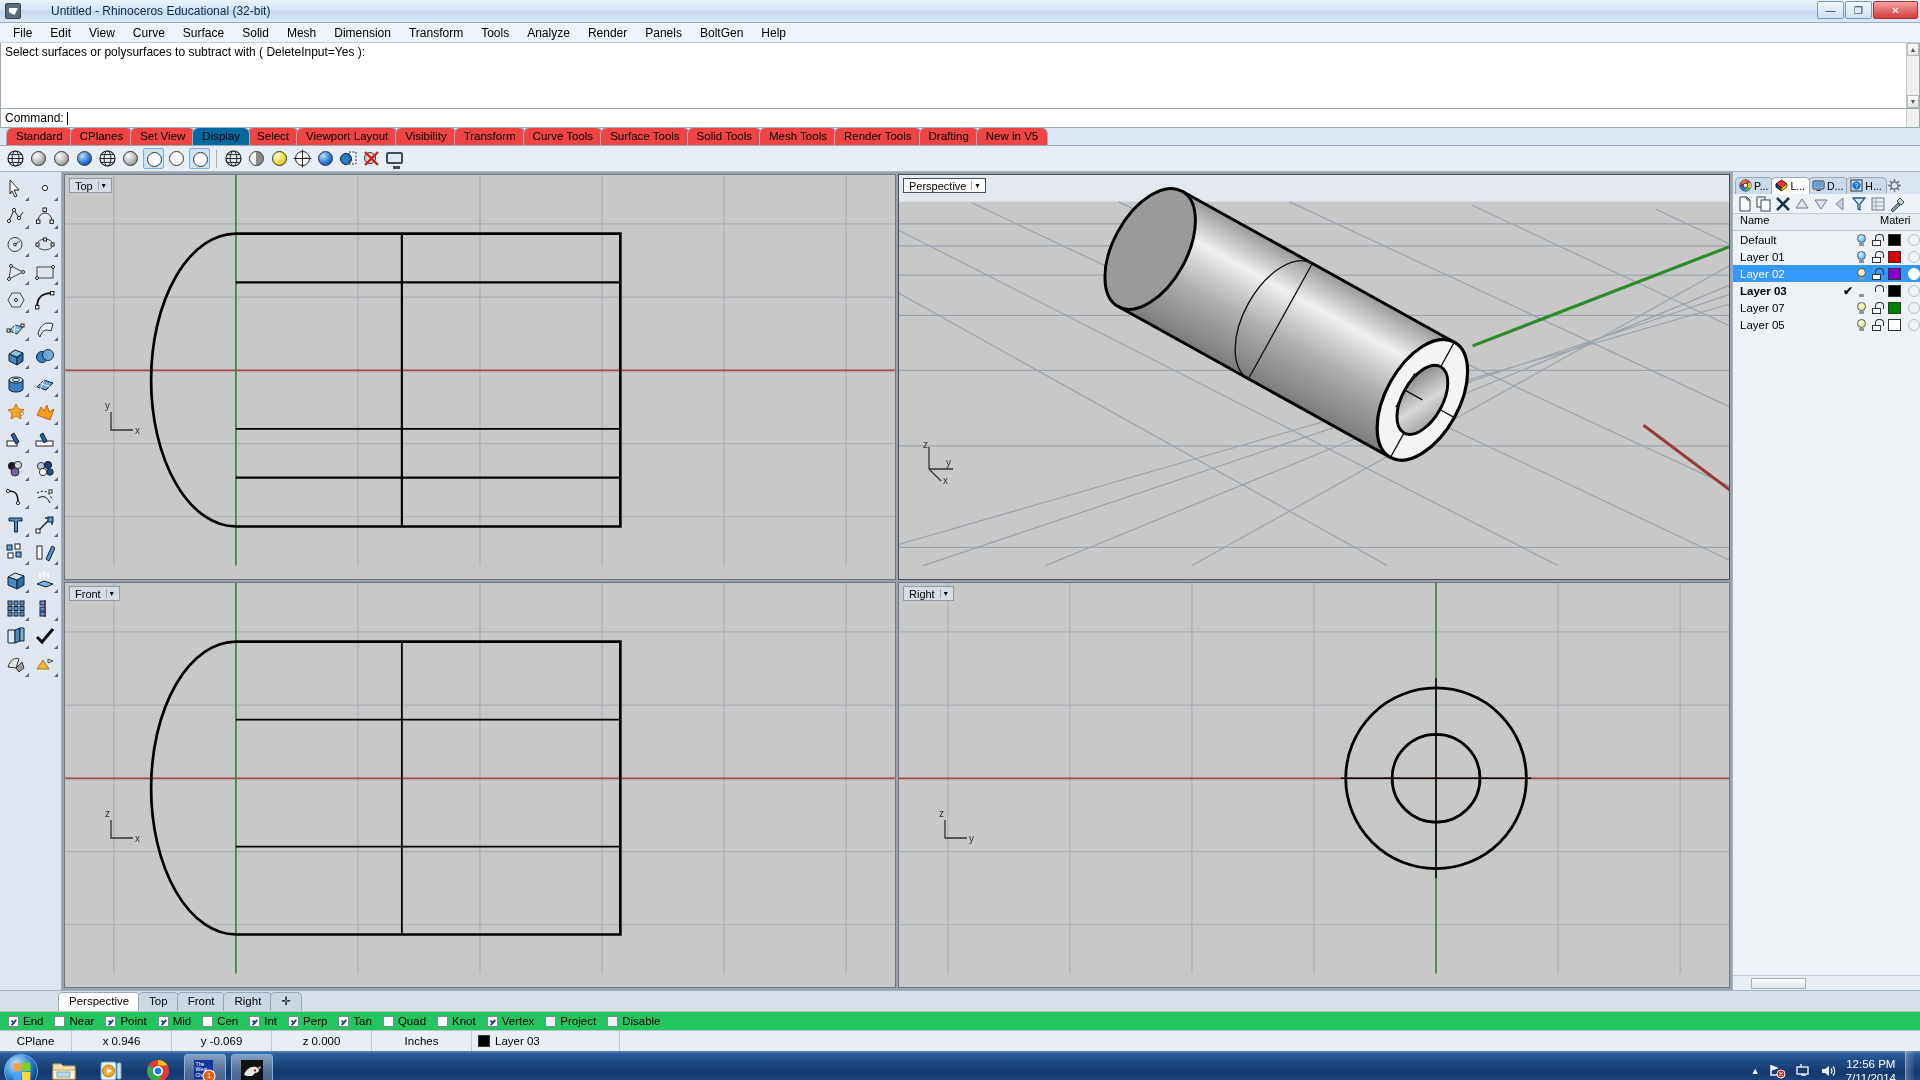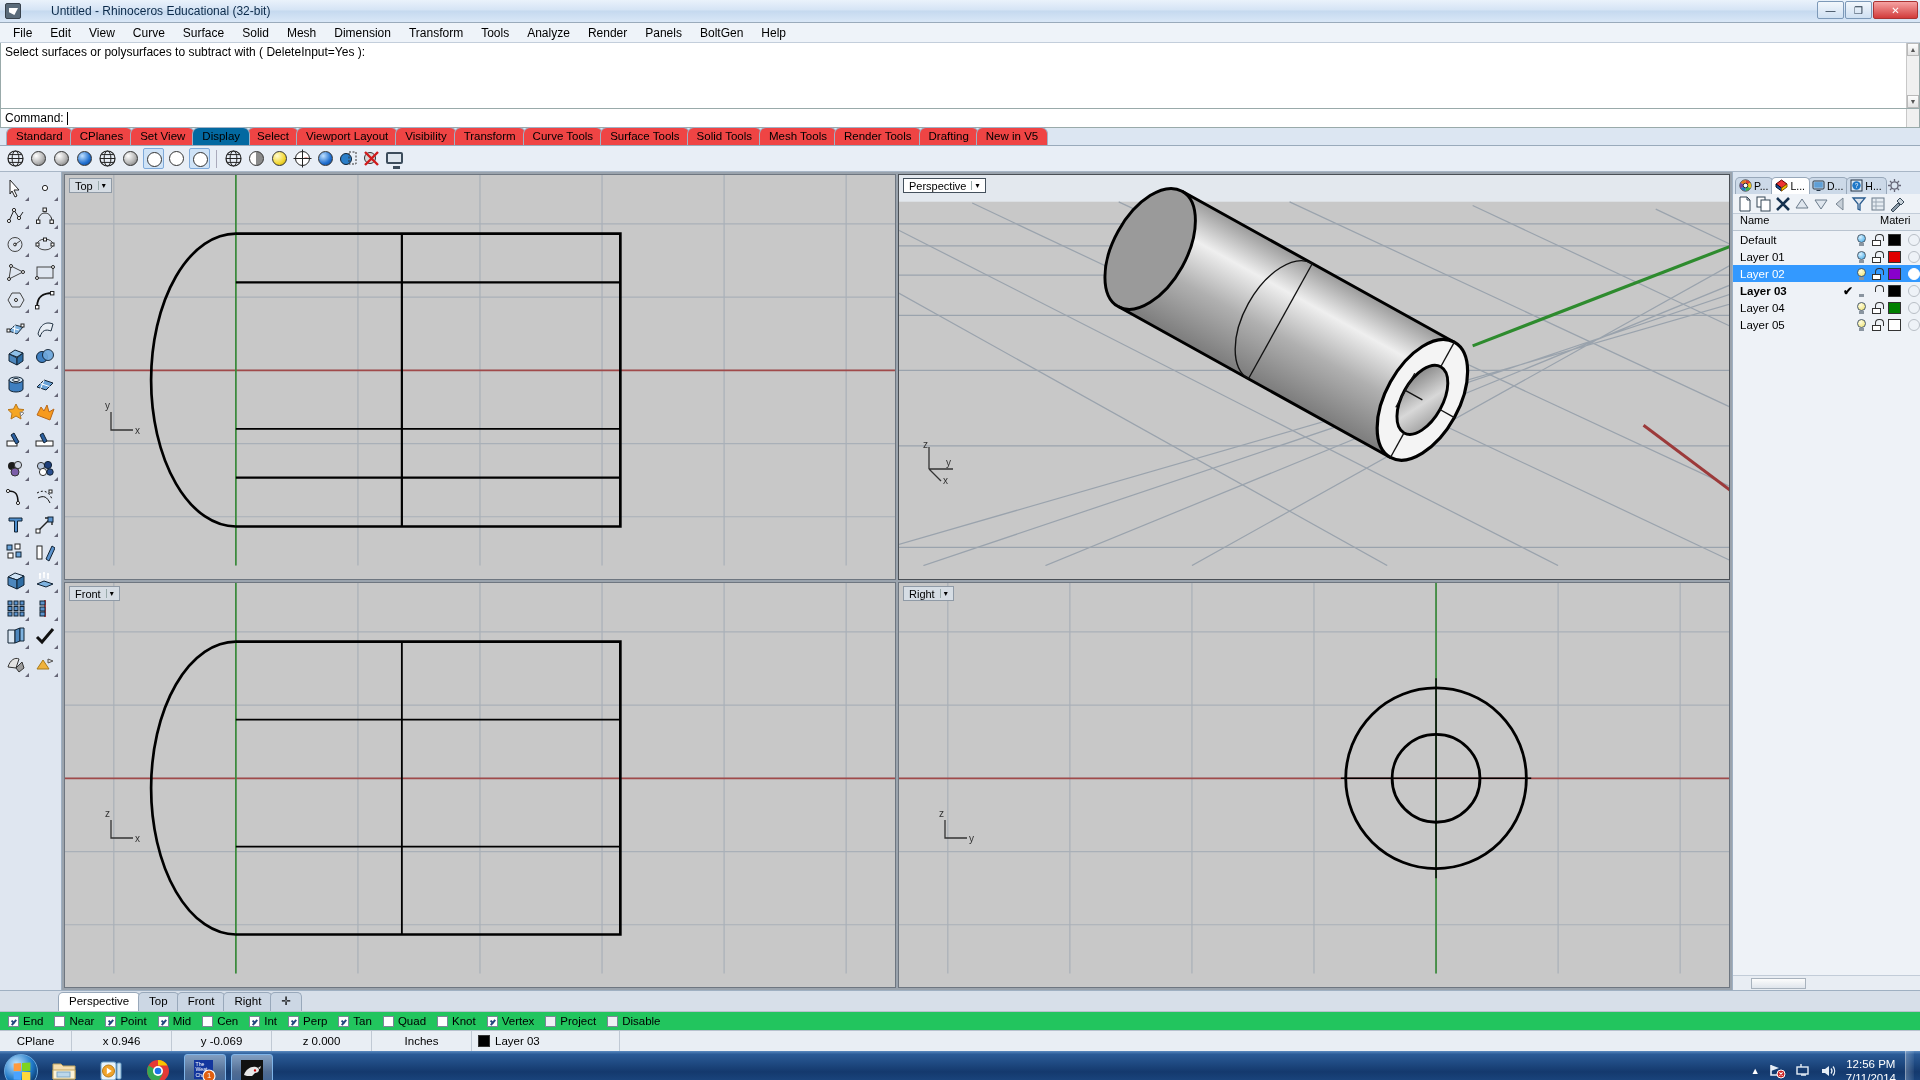--- a/index.html
+++ b/index.html
@@ -841,21 +841,21 @@
         </div>
         <div class="lrow cur">
           <span class="nm">Layer 03</span>
           <span class="chk">✔</span>
           <span class="bulb"></span>
           <span class="lock"></span>
           <span class="swatch" style="background: rgb(0, 0, 0);"></span>
           <span class="matdot"></span>
         </div>
         <div class="lrow">
-          <span class="nm">Layer 04</span>
+          <span class="nm">Layer 07</span>
           <span class="chk"></span>
           <span class="bulb">
             <i class="off"></i>
           </span>
           <span class="lock">
             <b></b>
           </span>
           <span class="swatch" style="background: rgb(0, 128, 0);"></span>
           <span class="matdot"></span>
         </div>

